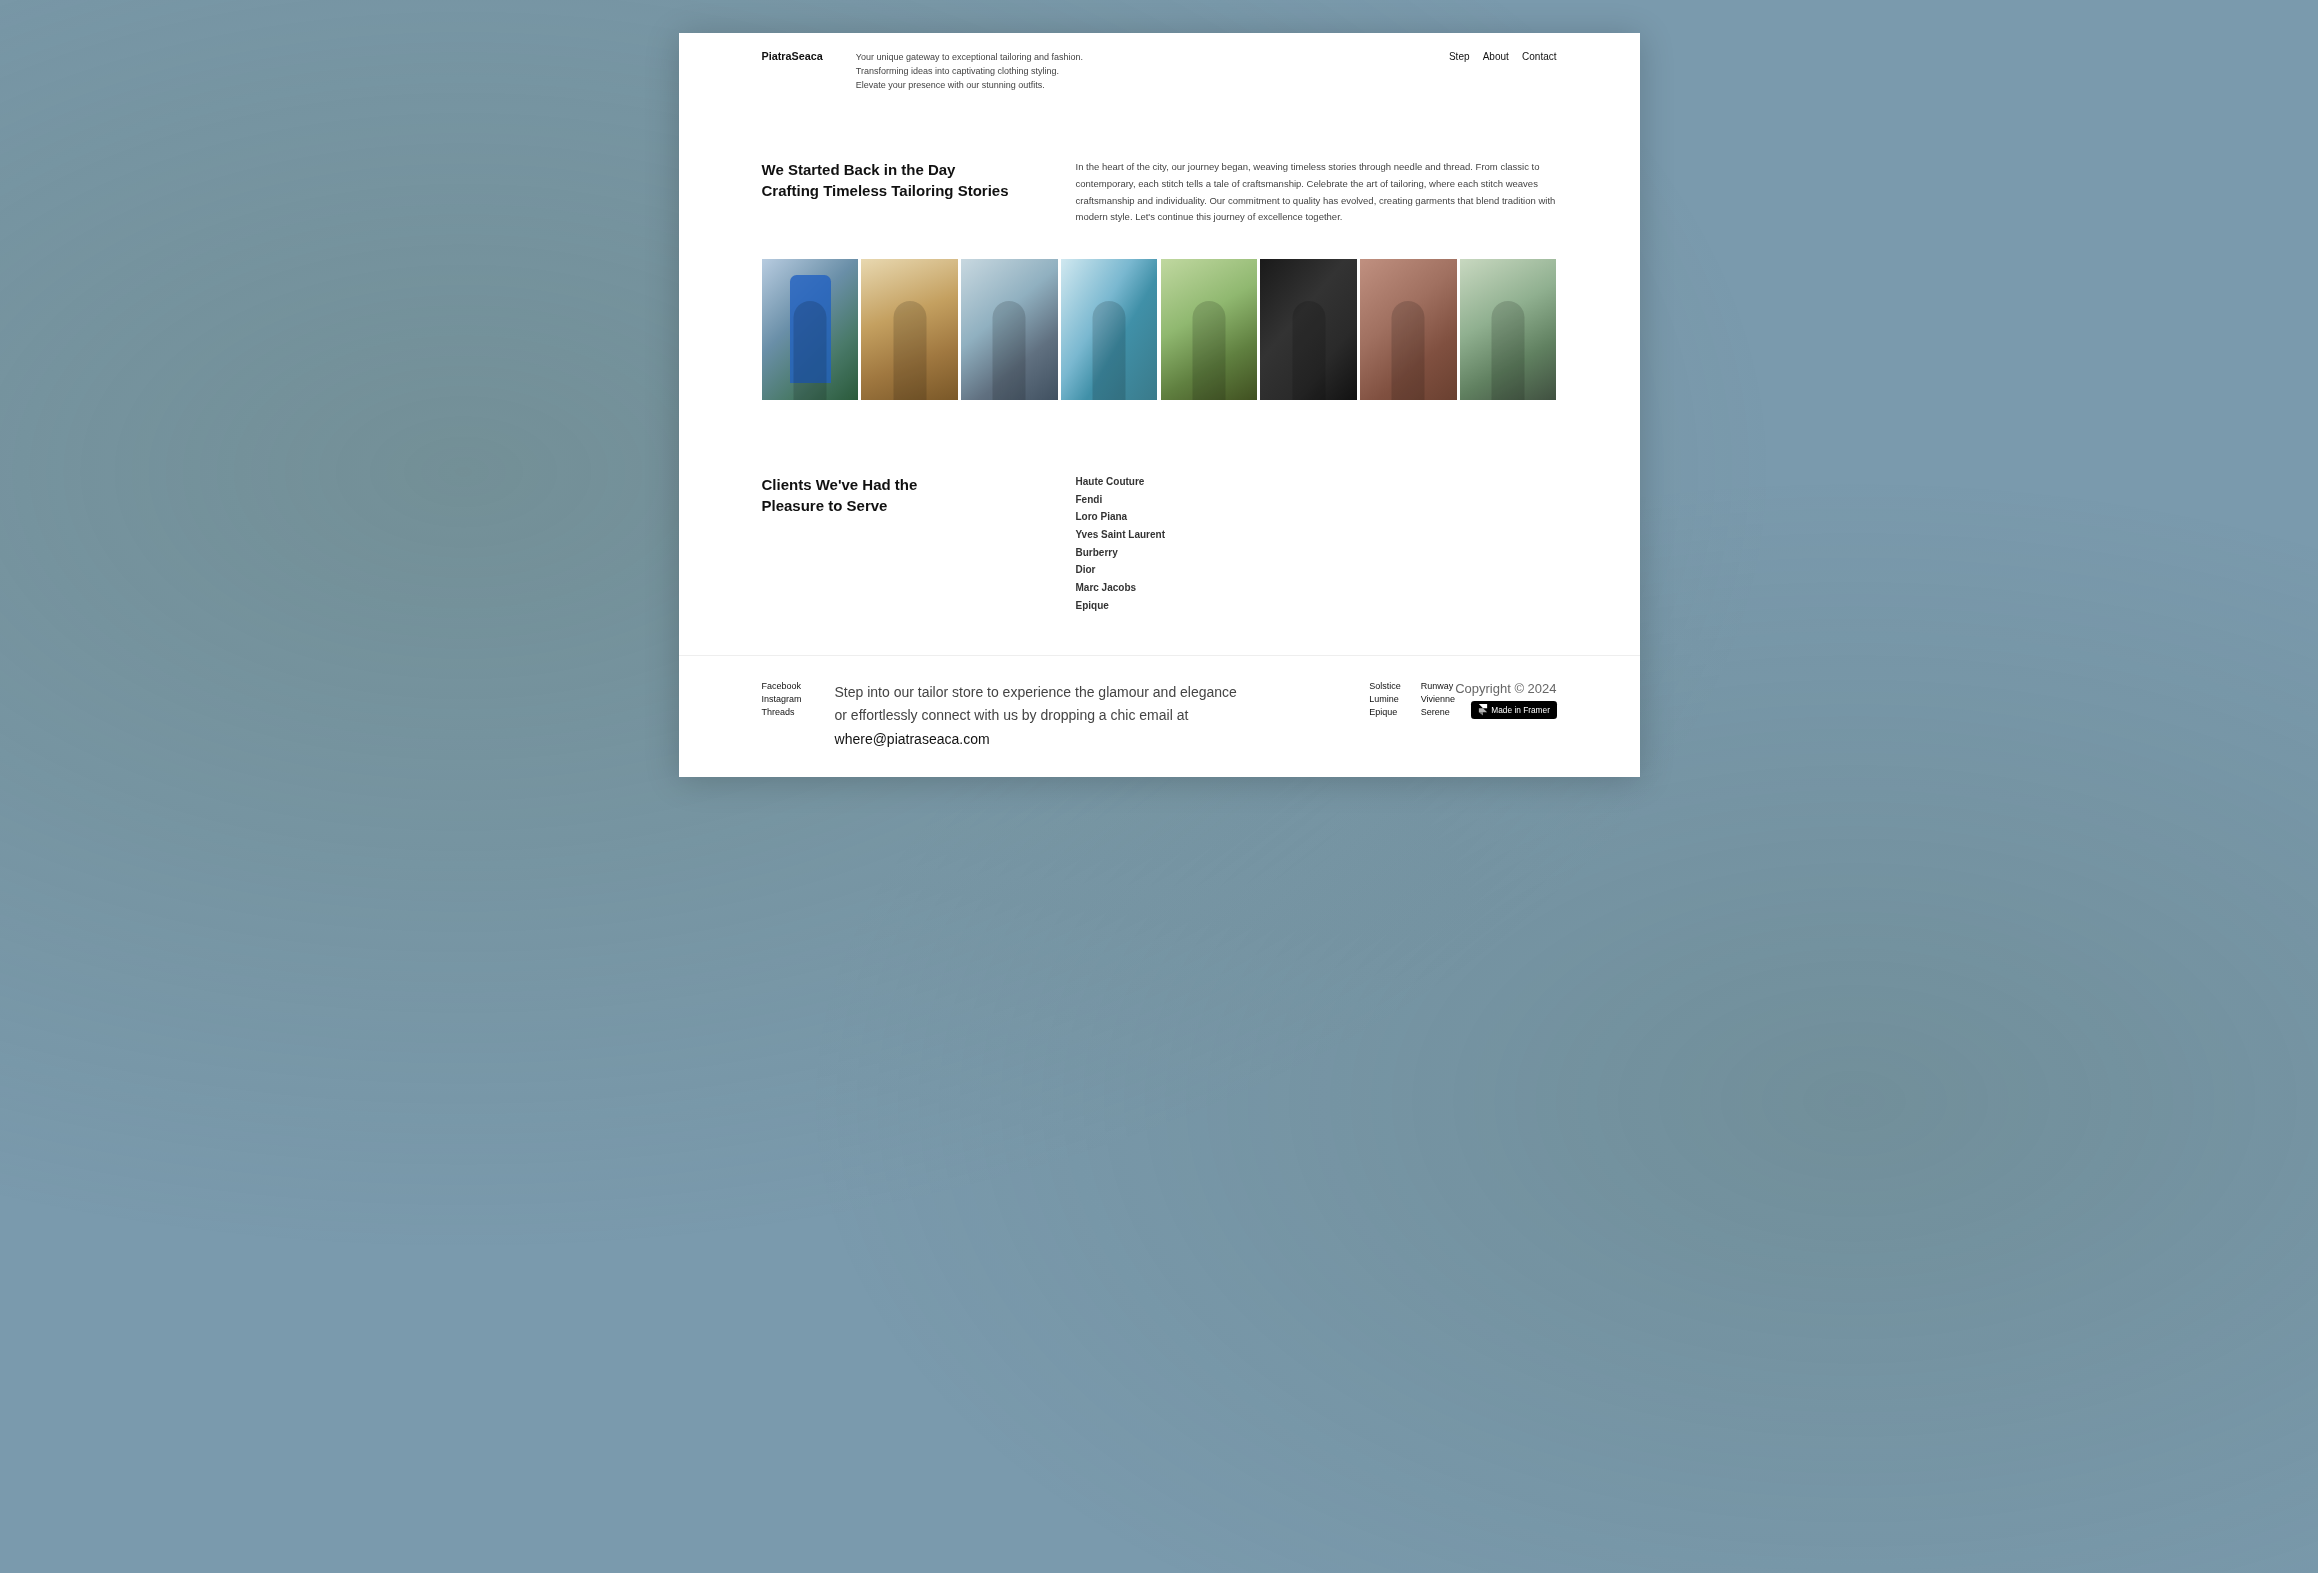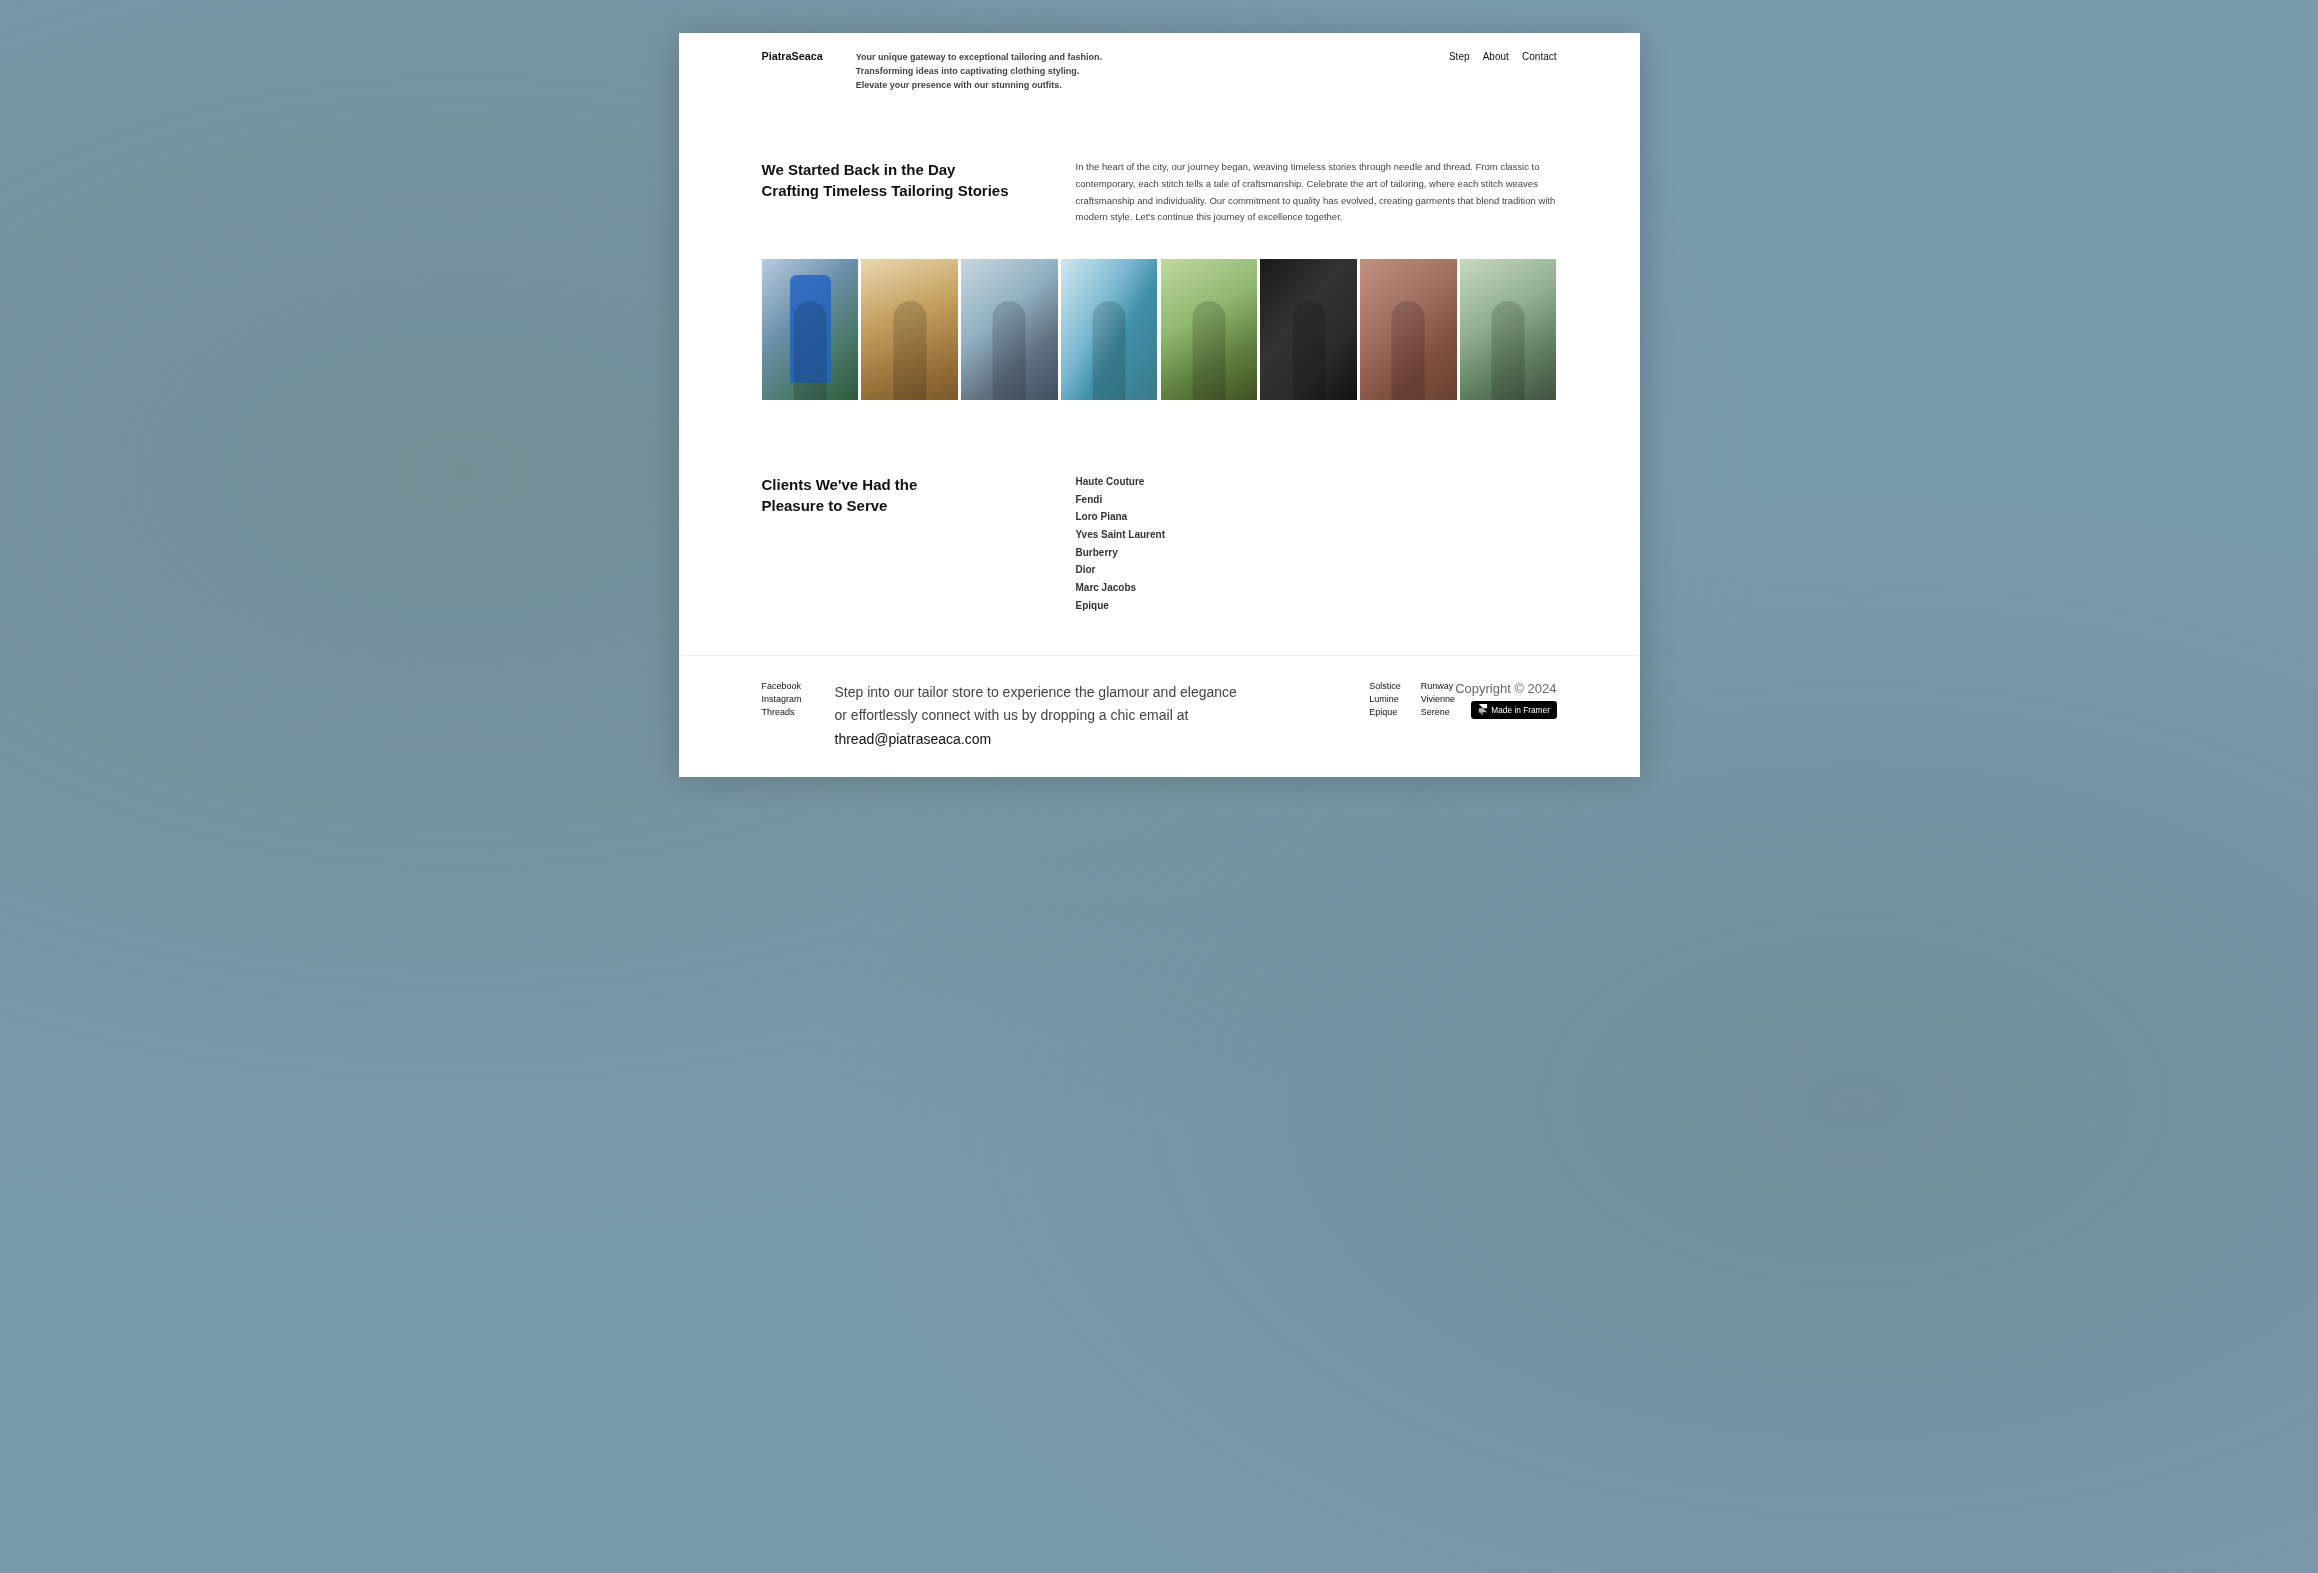--- a/index.html
+++ b/index.html
@@ -50,21 +50,20 @@
     .logo {
       font-size: 10.8px;
       font-weight: 600;
       color: #111;
       letter-spacing: 0;
     }
 
     .header-center {
       flex: 1;
       padding: 0 33px;
-      font-weight: bold;
     }
 
     .header-tagline {
       font-size: 9px;
       color: #444;
       line-height: 1.6;
     }
 
     .nav {
       display: flex;
@@ -347,21 +346,21 @@
 
   <footer class="footer">
     <div class="footer-social">
       <a>Facebook</a>
       <a>Instagram</a>
       <a>Threads</a>
     </div>
     <div class="footer-tagline">
       <span>Step into our tailor store to experience the glamour and elegance</span><br>
       <span>or effortlessly connect with us by dropping a chic email at</span><br>
-      <a style="color:#111; text-decoration:none;">thread@piatraseaca.com</a>
+      <a style="color:#111; text-decoration:none;">where@piatraseaca.com</a>
     </div>
     <div class="footer-links">
       <div class="footer-links-col">
         <a>Solstice</a>
         <a>Lumine</a>
         <a>Epique</a>
       </div>
       <div class="footer-links-col">
         <a>Runway</a>
         <a>Vivienne</a>

